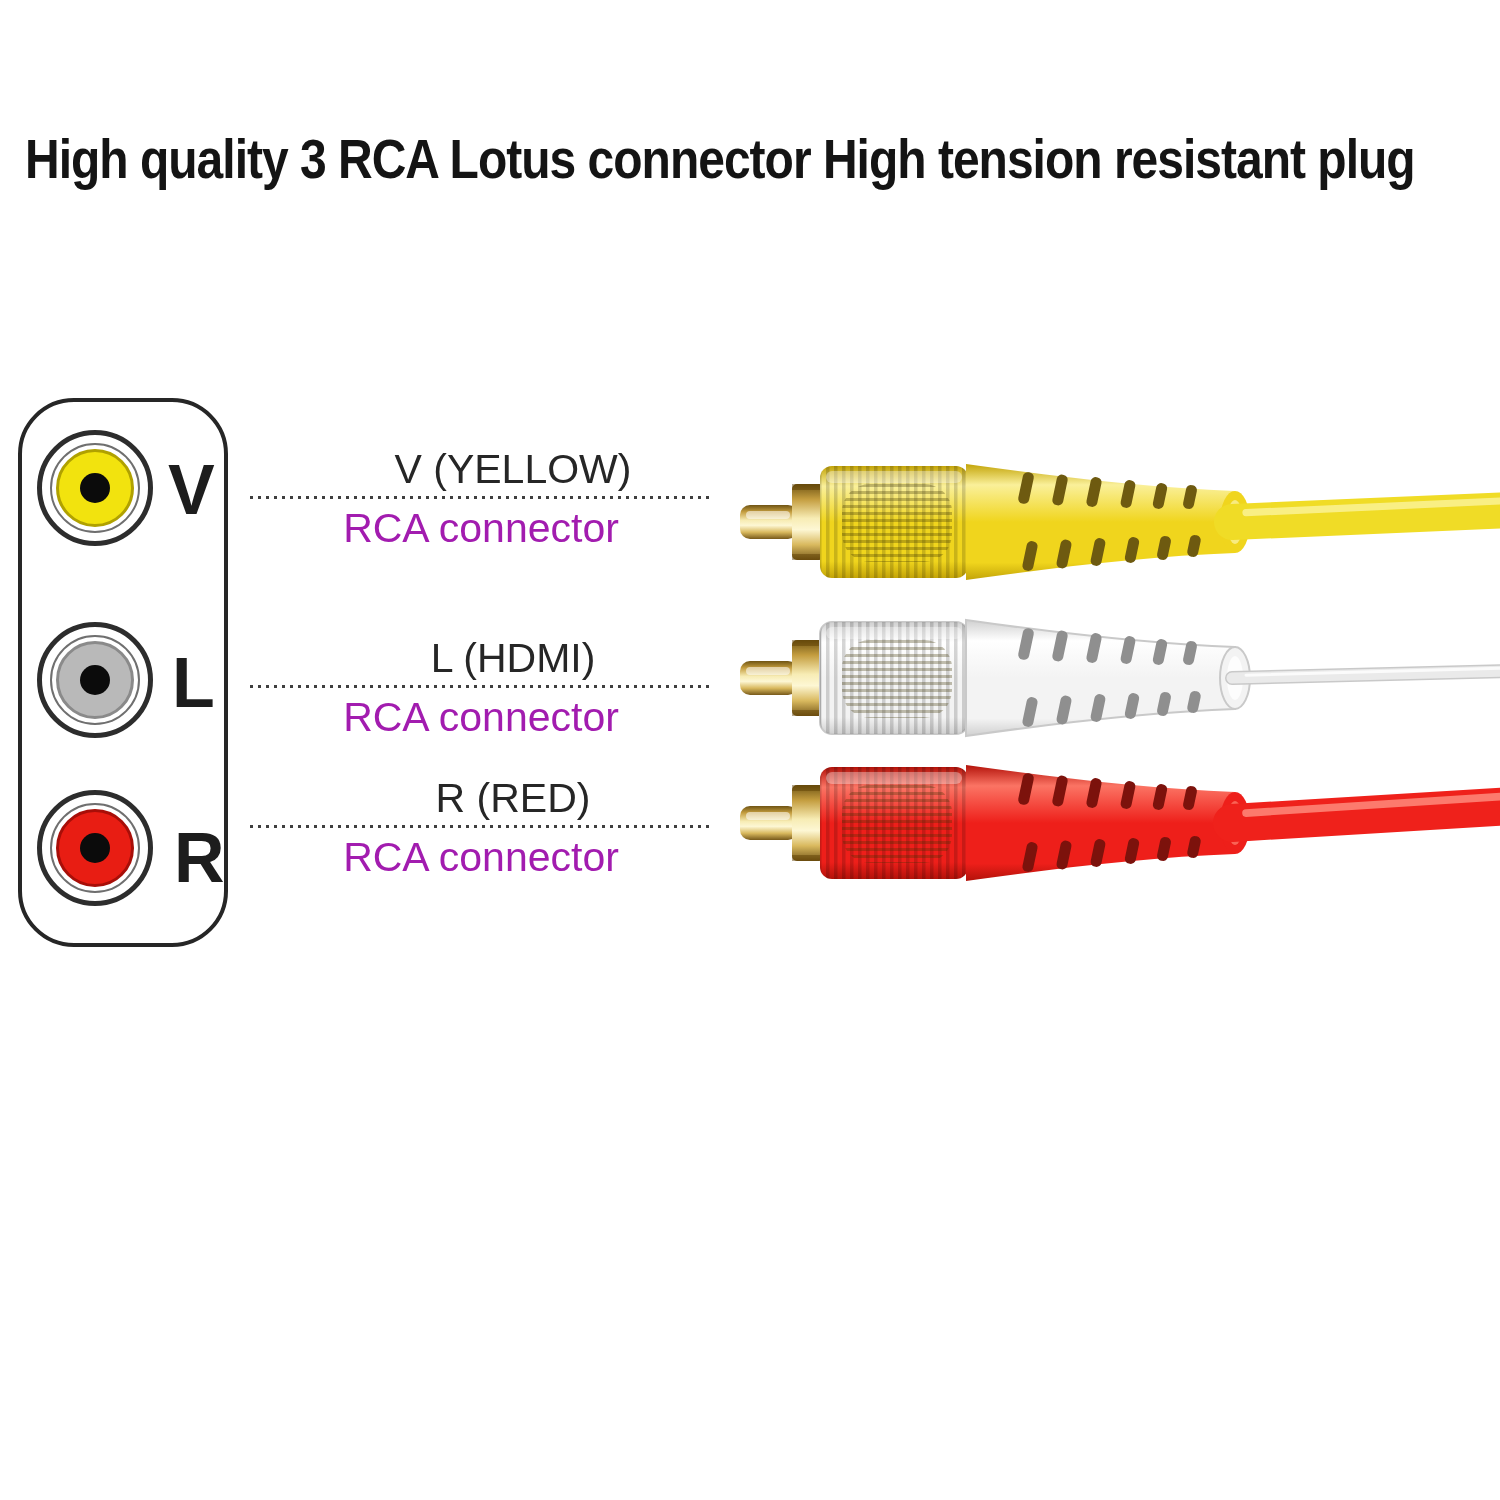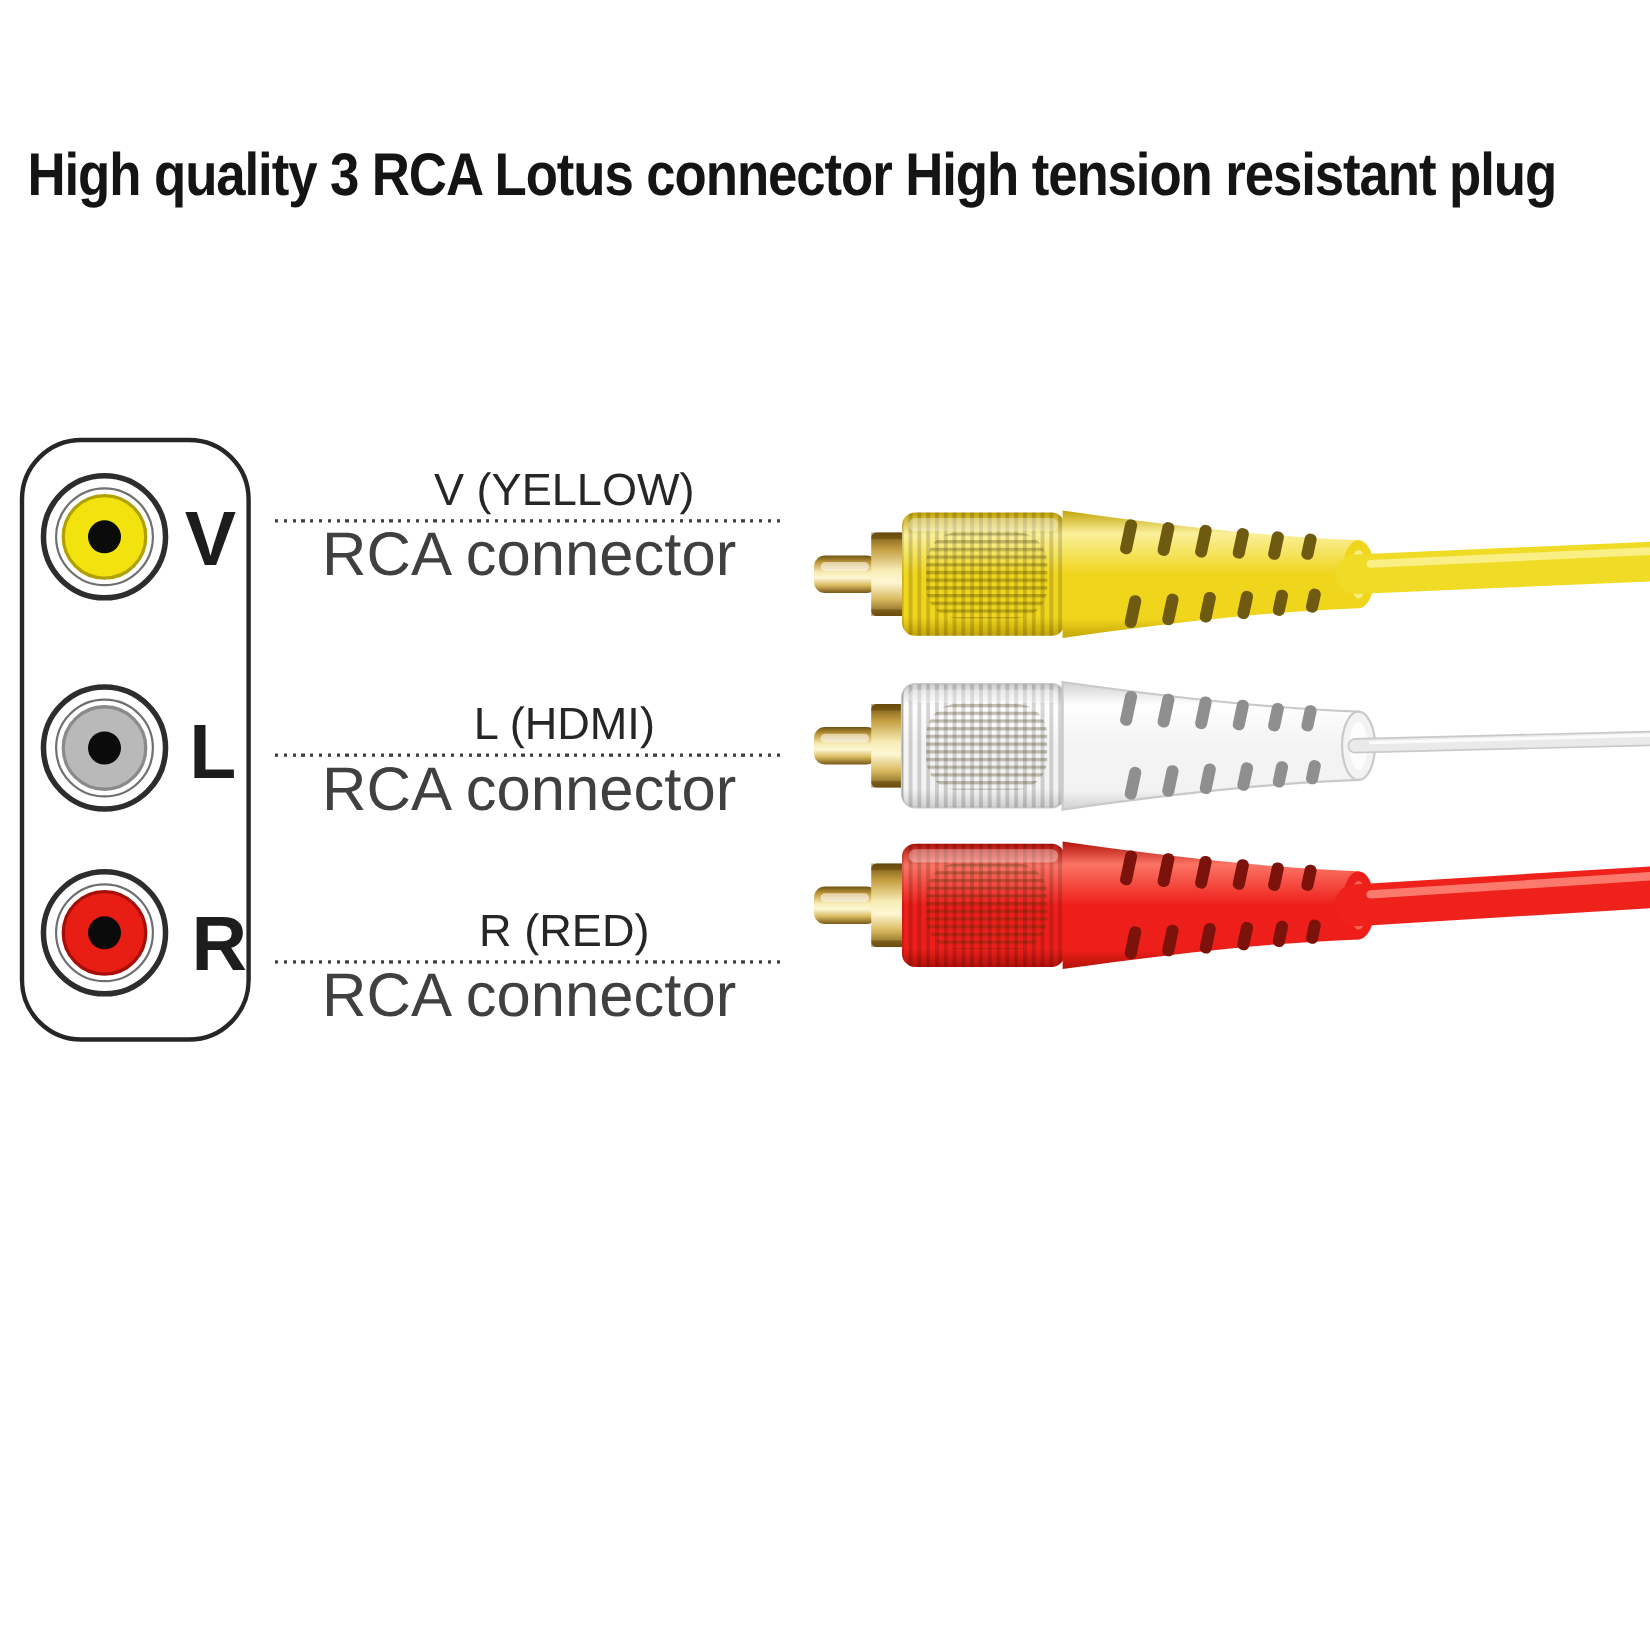--- a/index.html
+++ b/index.html
@@ -33,21 +33,21 @@
   .port-letter{
     position:absolute;font-size:70px;font-weight:600;color:#1d1d1d;line-height:78px;
   }
   
   .callout{position:absolute;left:250px;width:462px;text-align:center;}
   .callout .signal{font-size:41px;line-height:50px;color:#262626;transform:translateX(32px);}
   .callout .dots{
     height:3px;width:100%;margin:2px 0 3px 0;
     background:repeating-linear-gradient(90deg,#3f3f3f 0 3px,transparent 3px 8px);
   }
-  .callout .connector{font-size:56px;line-height:52px;color:#404040;}
+  .callout .connector{font-size:41px;line-height:52px;color:#a21caf;}
   
   .plug{position:absolute;left:730px;width:780px;height:160px;}
   .plug svg{display:block;width:780px;height:160px;}
   
   .hdmi-logo{
     position:absolute;left:28px;top:1213px;font-size:54px;line-height:74px;font-weight:700;
     color:#151515;-webkit-text-stroke:3px #151515;letter-spacing:4px;
   }
   .hdmi-icon{position:absolute;left:7px;top:1308px;width:250px;height:86px;}
   .hdmi-plug{position:absolute;left:380px;top:1190px;width:1120px;height:260px;}
@@ -80,31 +80,31 @@
       <div class="jack-disc" style="background: rgb(232, 29, 19); border-color: rgb(168, 14, 8);">
         <div class="jack-dot"></div>
       </div>
     </div>
   </div>
 
   <div class="port-letter" style="left:168px;top:451px">V</div>
   <div class="port-letter" style="left:172px;top:644px">L</div>
   <div class="port-letter" style="left:174px;top:819px">R</div>
 
-  <div class="callout" style="top:420px">
+  <div class="callout" style="top:444px">
     <div class="signal">V (YELLOW)</div>
     <div class="dots"></div>
     <div class="connector">RCA connector</div>
   </div>
   <div class="callout" style="top:633px">
     <div class="signal">L (HDMI)</div>
     <div class="dots"></div>
     <div class="connector">RCA connector</div>
   </div>
-  <div class="callout" style="top:821px">
+  <div class="callout" style="top:773px">
     <div class="signal">R (RED)</div>
     <div class="dots"></div>
     <div class="connector">RCA connector</div>
   </div>
 
   <div class="plug" style="top:442px">
       <svg viewBox="0 0 780 160" xmlns="http://www.w3.org/2000/svg">
   <defs>
     <linearGradient id="gold-yellow" x1="0" y1="0" x2="0" y2="1">
       <stop offset="0" stop-color="#6f5414"></stop>

